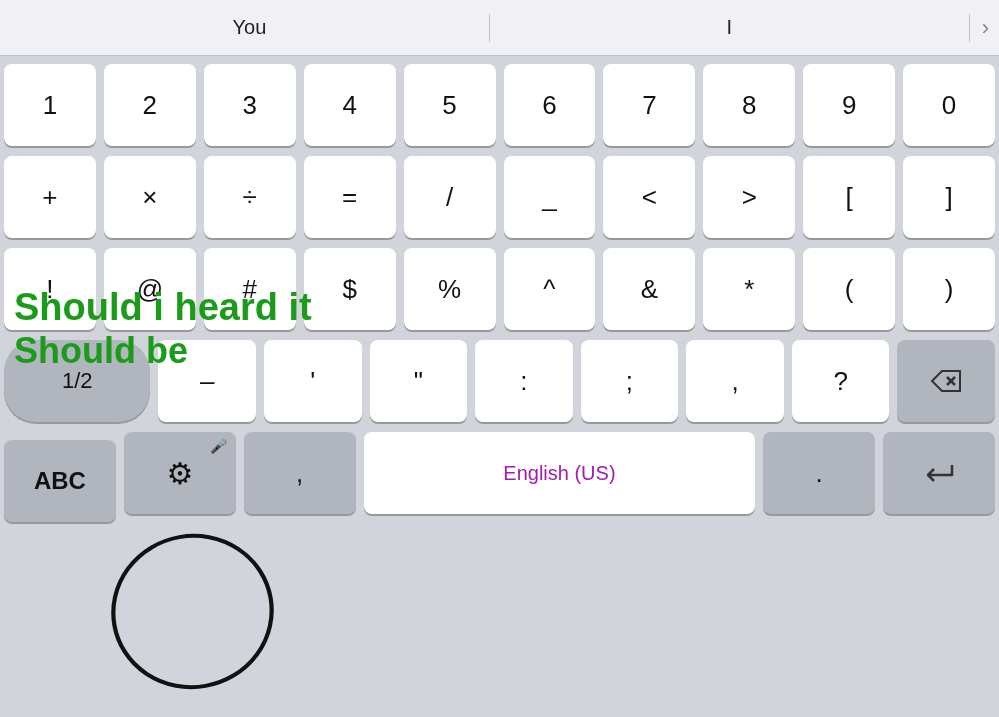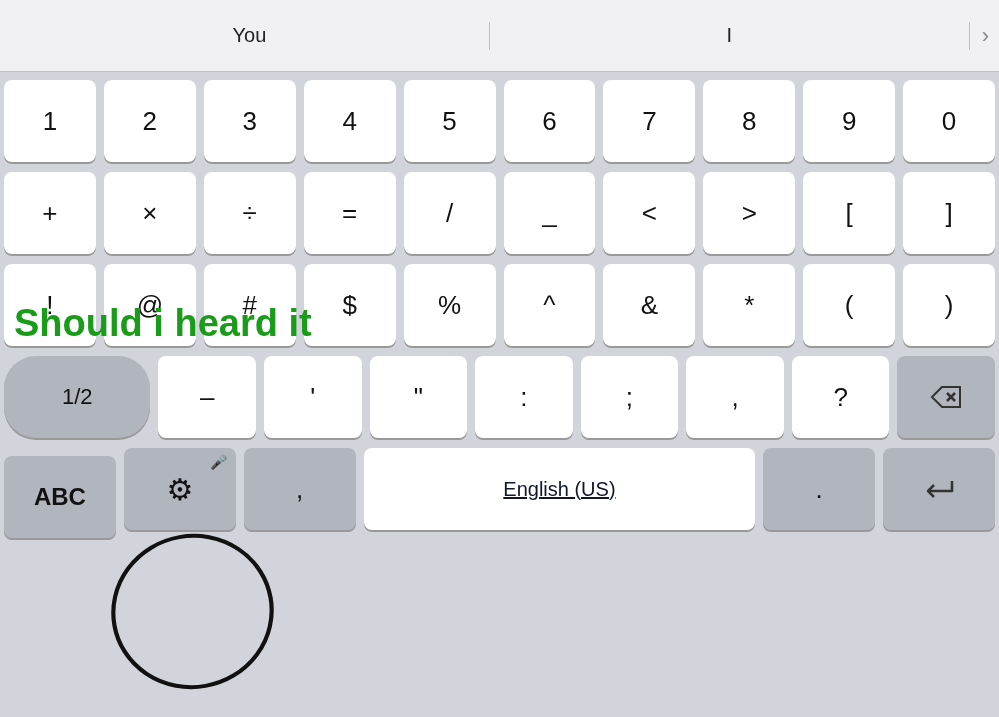--- a/index.html
+++ b/index.html
@@ -12,21 +12,21 @@
       display: flex;
       flex-direction: column;
     }
 
     
     .autocomplete-bar {
       background: #f0f0f5;
       border-bottom: 1px solid #c0c0c8;
       display: flex;
       align-items: center;
-      height: 72px;
+      height: 56px;
       padding: 0 10px;
     }
     .autocomplete-item {
       flex: 1;
       text-align: center;
       font-size: 20px;
       color: #222;
       cursor: pointer;
       padding: 8px 0;
     }
@@ -151,20 +151,21 @@
   <div class="autocomplete-divider"></div>
   <div class="autocomplete-item">I</div>
   <div class="autocomplete-divider"></div>
   <div class="autocomplete-arrow">›</div>
 </div>
 
 <div class="keyboard">
 
   <div class="overlay-text">
     <div class="overlay-line1">Should i  heard it</div>
+    <div class="overlay-line2">   Should be</div>
   </div>
 
   <div class="circle-annotation"></div>
 
   <div class="key-row">
     <div class="key">1</div>
     <div class="key">2</div>
     <div class="key">3</div>
     <div class="key">4</div>
     <div class="key">5</div>
@@ -219,21 +220,21 @@
     </div>
   </div>
 
   <div class="key-row">
     <div class="key dark abc">ABC</div>
     <div class="key dark" style="position:relative;">
       <span style="font-size:30px;">⚙</span>
       <span style="position:absolute;top:6px;right:8px;font-size:14px;color:#555;">🎤</span>
     </div>
     <div class="key dark">,</div>
-    <div class="key spacebar" style="font-size:20px;color:#0f172a;text-decoration:underline;">English (US)</div>
+    <div class="key spacebar" style="font-size:20px;color:#a21caf;">English (US)</div>
     <div class="key dark">.</div>
     <div class="key dark enter-icon">
       <svg width="30" height="24" viewBox="0 0 30 24" fill="none" xmlns="http://www.w3.org/2000/svg">
         <polyline points="28,4 28,14 4,14" stroke="#333" stroke-width="2.5" fill="none" stroke-linejoin="round"></polyline>
         <polyline points="10,8 4,14 10,20" stroke="#333" stroke-width="2.5" fill="none" stroke-linejoin="round"></polyline>
       </svg>
     </div>
   </div>
 
 </div>

